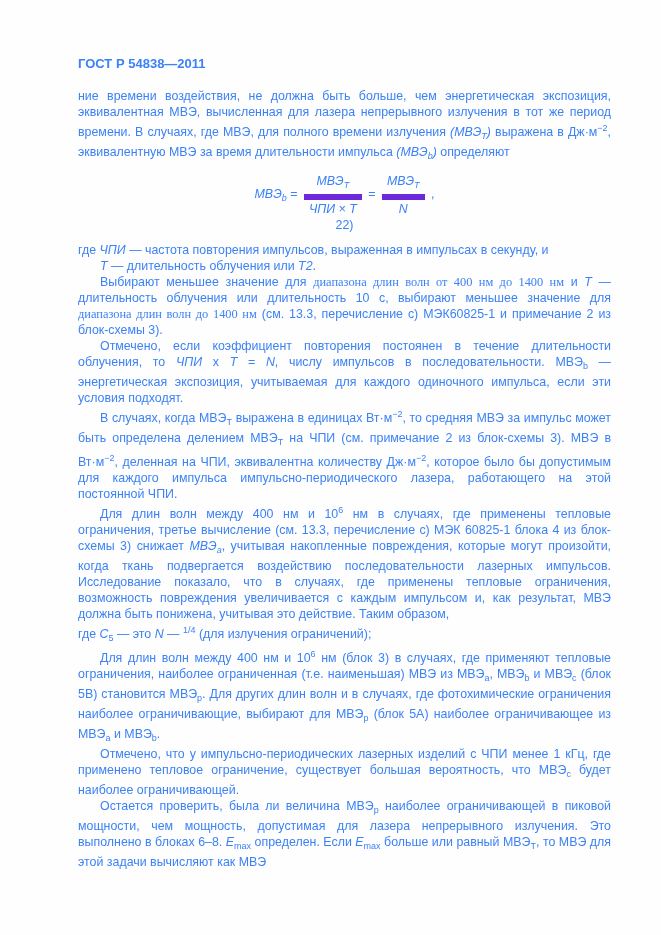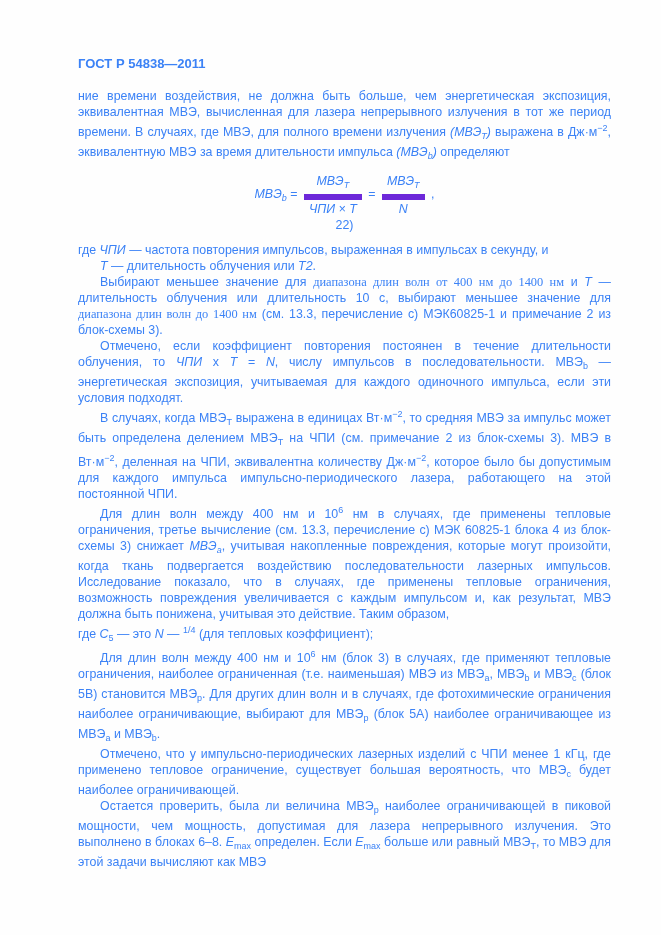--- a/index.html
+++ b/index.html
@@ -61,19 +61,19 @@
       <div class="formula">
         <div class="formula-body"><span class="r-i">МВЭ</span><span class="r-isub">b</span><span> = </span><span class="frac"><span class="num"><span class="r-i">МВЭ</span><span class="r-isub">Т</span></span><span class="den"><span class="r-i">ЧПИ × Т</span></span></span><span> = </span><span class="frac"><span class="num"><span class="r-i">МВЭ</span><span class="r-isub">Т</span></span><span class="den"><span class="r-i">N</span></span></span><span> ,</span></div>
         <div class="formula-number">22)</div>
       </div>
       <p class="para no-indent"><span>где </span><span class="r-i">ЧПИ</span><span> — частота повторения импульсов, выраженная в импульсах в секунду, и</span></p>
       <p class="para"><span class="r-i">Т</span><span> — длительность облучения или </span><span class="r-i">Т2</span><span>.</span></p>
       <p class="para"><span>Выбирают меньшее значение для </span><span class="r-serif">диапазона длин волн от 400 нм до 1400 нм</span><span> и </span><span class="r-i">Т</span><span> — длительность облучения или длительность 10 с, выбирают меньшее значение для </span><span class="r-serif">диапазона длин волн до 1400 нм</span><span> (см. 13.3, перечисление с) МЭК60825-1 и примечание 2 из блок-схемы 3).</span></p>
       <p class="para"><span>Отмечено, если коэффициент повторения постоянен в течение длительности облучения, то </span><span class="r-i">ЧПИ</span><span> х </span><span class="r-i">Т</span><span> = </span><span class="r-i">N</span><span>, числу импульсов в последовательности. МВЭ</span><span class="r-sub">b</span><span> — энергетическая экспозиция, учитываемая для каждого одиночного импульса, если эти условия подходят.</span></p>
       <p class="para"><span>В случаях, когда МВЭ</span><span class="r-sub">Т</span><span> выражена в единицах Вт·м</span><span class="r-sup">−2</span><span>, то средняя МВЭ за импульс может быть определена делением МВЭ</span><span class="r-sub">Т</span><span> на ЧПИ (см. примечание 2 из блок-схемы 3). МВЭ в Вт·м</span><span class="r-sup">−2</span><span>, деленная на ЧПИ, эквивалентна количеству Дж·м</span><span class="r-sup">−2</span><span>, которое было бы допустимым для каждого импульса импульсно-периодического лазера, работающего на этой постоянной ЧПИ.</span></p>
       <p class="para"><span>Для длин волн между 400 нм и 10</span><span class="r-sup">6</span><span> нм в случаях, где применены тепловые ограничения, третье вычисление (см. 13.3, перечисление с) МЭК 60825-1 блока 4 из блок-схемы 3) снижает </span><span class="r-i">МВЭ</span><span class="r-isub">a</span><span>, учитывая накопленные повреждения, которые могут произойти, когда ткань подвергается воздействию последовательности лазерных импульсов. Исследование показало, что в случаях, где применены тепловые ограничения, возможность повреждения увеличивается с каждым импульсом и, как результат, МВЭ должна быть понижена, учитывая это действие. Таким образом,</span></p>
-      <p class="para no-indent"><span>где </span><span class="r-i">С</span><span class="r-sub">5</span><span> — это </span><span class="r-i">N</span><span> — </span><span class="r-sup">1/4</span><span> (для тепловых коэффициент);</span></p>
+      <p class="para no-indent"><span>где </span><span class="r-i">С</span><span class="r-sub">5</span><span> — это </span><span class="r-i">N</span><span> — </span><span class="r-sup">1/4</span><span> (для излучения ограничений);</span></p>
       <p class="para"><span>Для длин волн между 400 нм и 10</span><span class="r-sup">6</span><span> нм (блок 3) в случаях, где применяют тепловые ограничения, наиболее ограниченная (т.е. наименьшая) МВЭ из МВЭ</span><span class="r-sub">a</span><span>, МВЭ</span><span class="r-sub">b</span><span> и МВЭ</span><span class="r-sub">c</span><span> (блок 5В) становится МВЭ</span><span class="r-sub">p</span><span>. Для других длин волн и в случаях, где фотохимические ограничения наиболее ограничивающие, выбирают для МВЭ</span><span class="r-sub">p</span><span> (блок 5А) наиболее ограничивающее из МВЭ</span><span class="r-sub">a</span><span> и МВЭ</span><span class="r-sub">b</span><span>.</span></p>
       <p class="para"><span>Отмечено, что у импульсно-периодических лазерных изделий с ЧПИ менее 1 кГц, где применено тепловое ограничение, существует большая вероятность, что МВЭ</span><span class="r-sub">c</span><span> будет наиболее ограничивающей.</span></p>
       <p class="para"><span>Остается проверить, была ли величина МВЭ</span><span class="r-sub">p</span><span> наиболее ограничивающей в пиковой мощности, чем мощность, допустимая для лазера непрерывного излучения. Это выполнено в блоках 6–8. </span><span class="r-i">Е</span><span class="r-sub">max</span><span> определен. Если </span><span class="r-i">Е</span><span class="r-sub">max</span><span> больше или равный МВЭ</span><span class="r-sub">Т</span><span>, то МВЭ для этой задачи вычисляют как МВЭ</span></p>
     </div>
 
 </div>
 
 </body></html>

